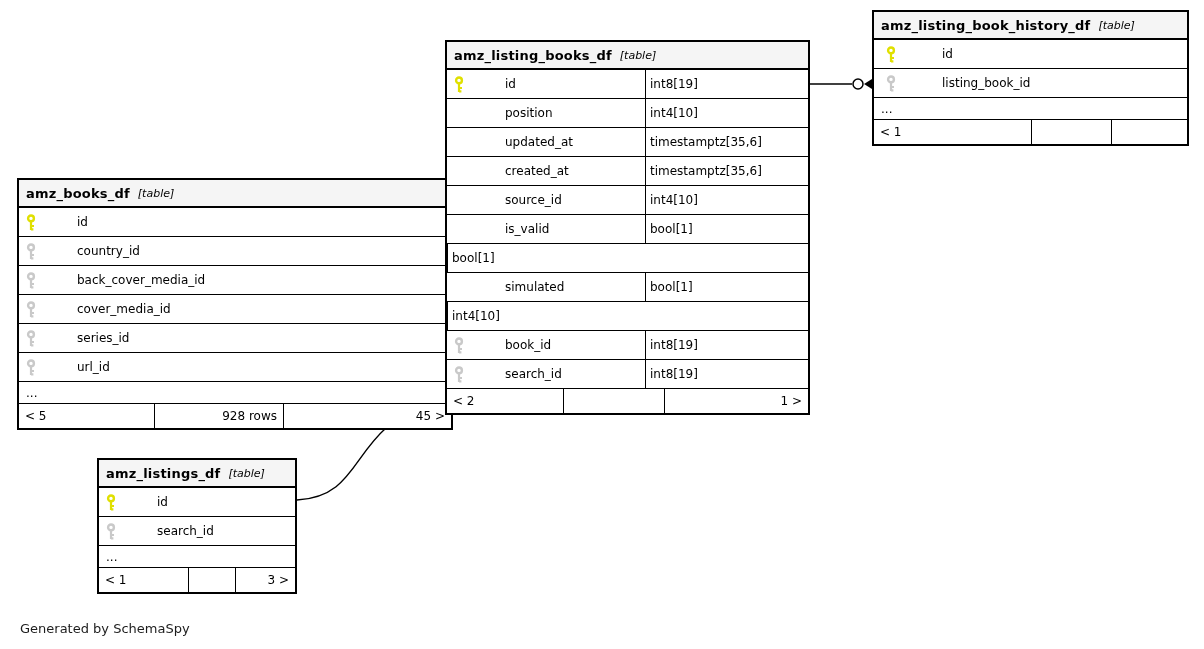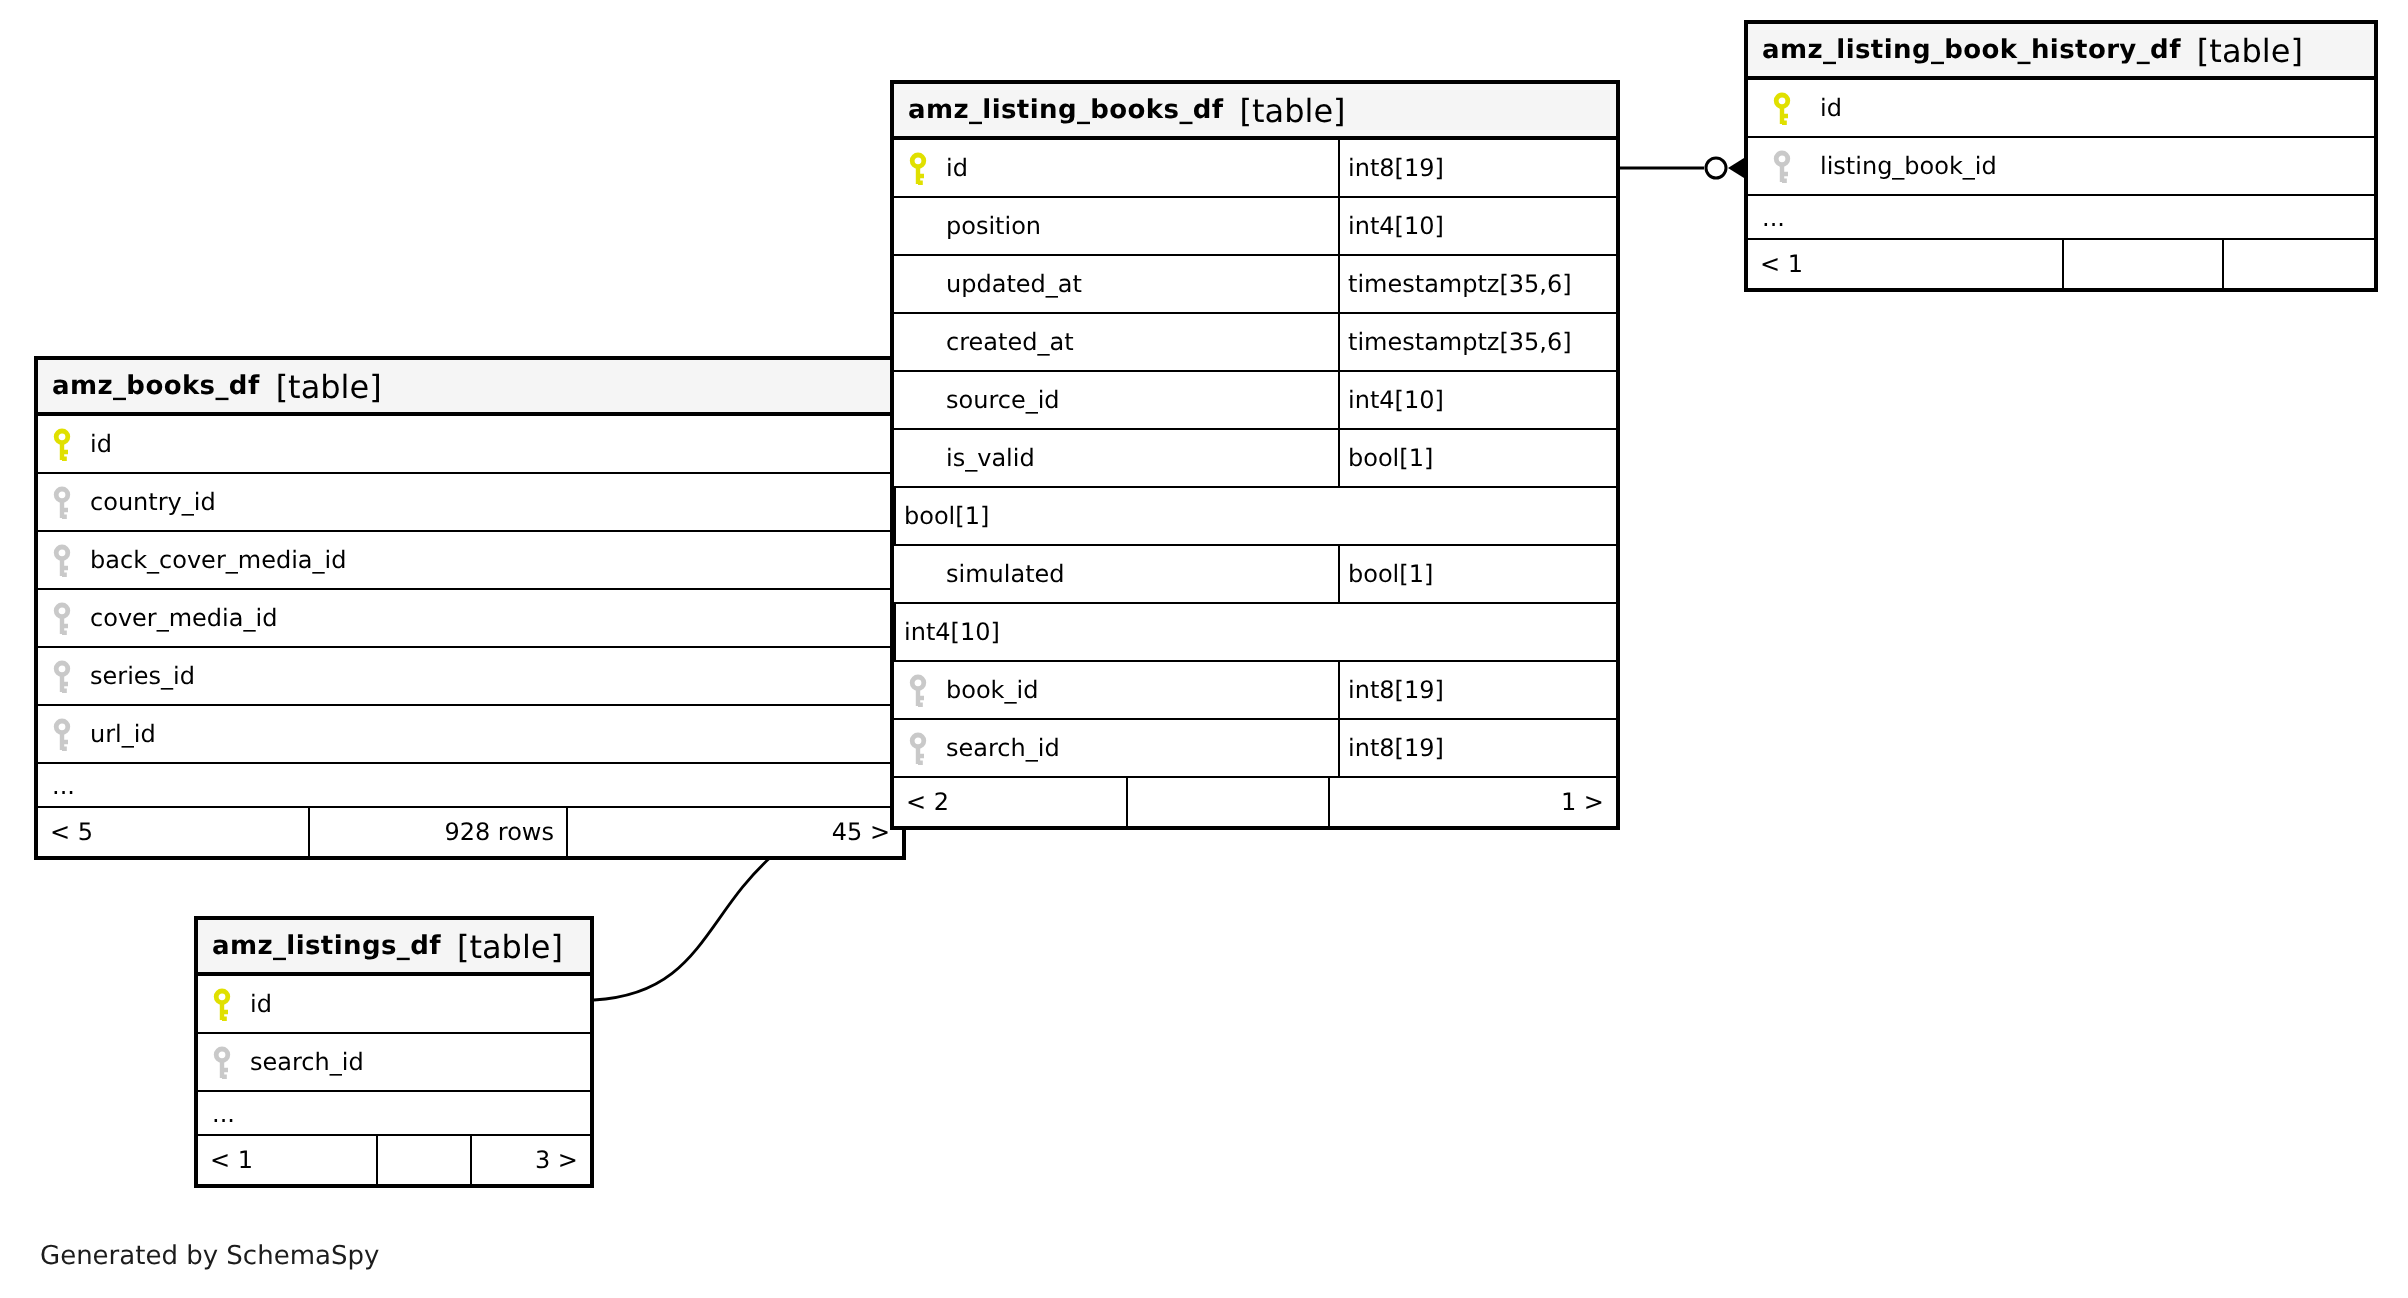--- a/index.html
+++ b/index.html
@@ -9,32 +9,32 @@
     font-family:"DejaVu Sans","Liberation Sans",sans-serif; color:#000;
     overflow:hidden;
   }
   .tbl { position:absolute; border:2px solid #000; background:#fff; }
   .tbl-header {
     display:flex; justify-content:flex-start; align-items:center;
     height:28px; background:#f5f5f5; border-bottom:2px solid #000;
     padding:0 7px; white-space:nowrap;
   }
   .tbl-name { font-weight:bold; font-size:13px; letter-spacing:0.2px; }
-  .tbl-tag  { font-size:16px; margin-left:8px; }
+  .tbl-tag  { font-size:11px; margin-left:8px;font-style:italic; }
   .col-row {
     display:flex; align-items:stretch; height:29px;
     border-bottom:1px solid #000; font-size:12px; white-space:nowrap;
   }
   .col-row.ellipsis { height:22px; }
-  .name-cell { flex:1; display:flex; align-items:center; overflow:hidden; }
+  .name-cell { flex:1; display:flex; align-items:center; overflow:hidden;gap:32px; }
   .key-cell { width:24px; display:flex; align-items:center; justify-content:center; flex:none; }
   .col-label { padding-left:2px; }
   .ellipsis .col-label { padding-left:7px; }
   .type-cell {
-    width:139px; flex:none; border-left:1px solid #000;
+    width:163px; flex:none; border-left:1px solid #000;
     display:flex; align-items:center; padding:0 4px;
   }
   .tbl-footer { display:flex; height:24px; font-size:12px; }
   .f-cell {
     display:flex; align-items:center; padding:0 6px;
     border-right:1px solid #000; overflow:hidden; white-space:nowrap;
   }
   .f-cell.last { border-right:none; flex:1; }
   .f-right { justify-content:flex-end; }
   

